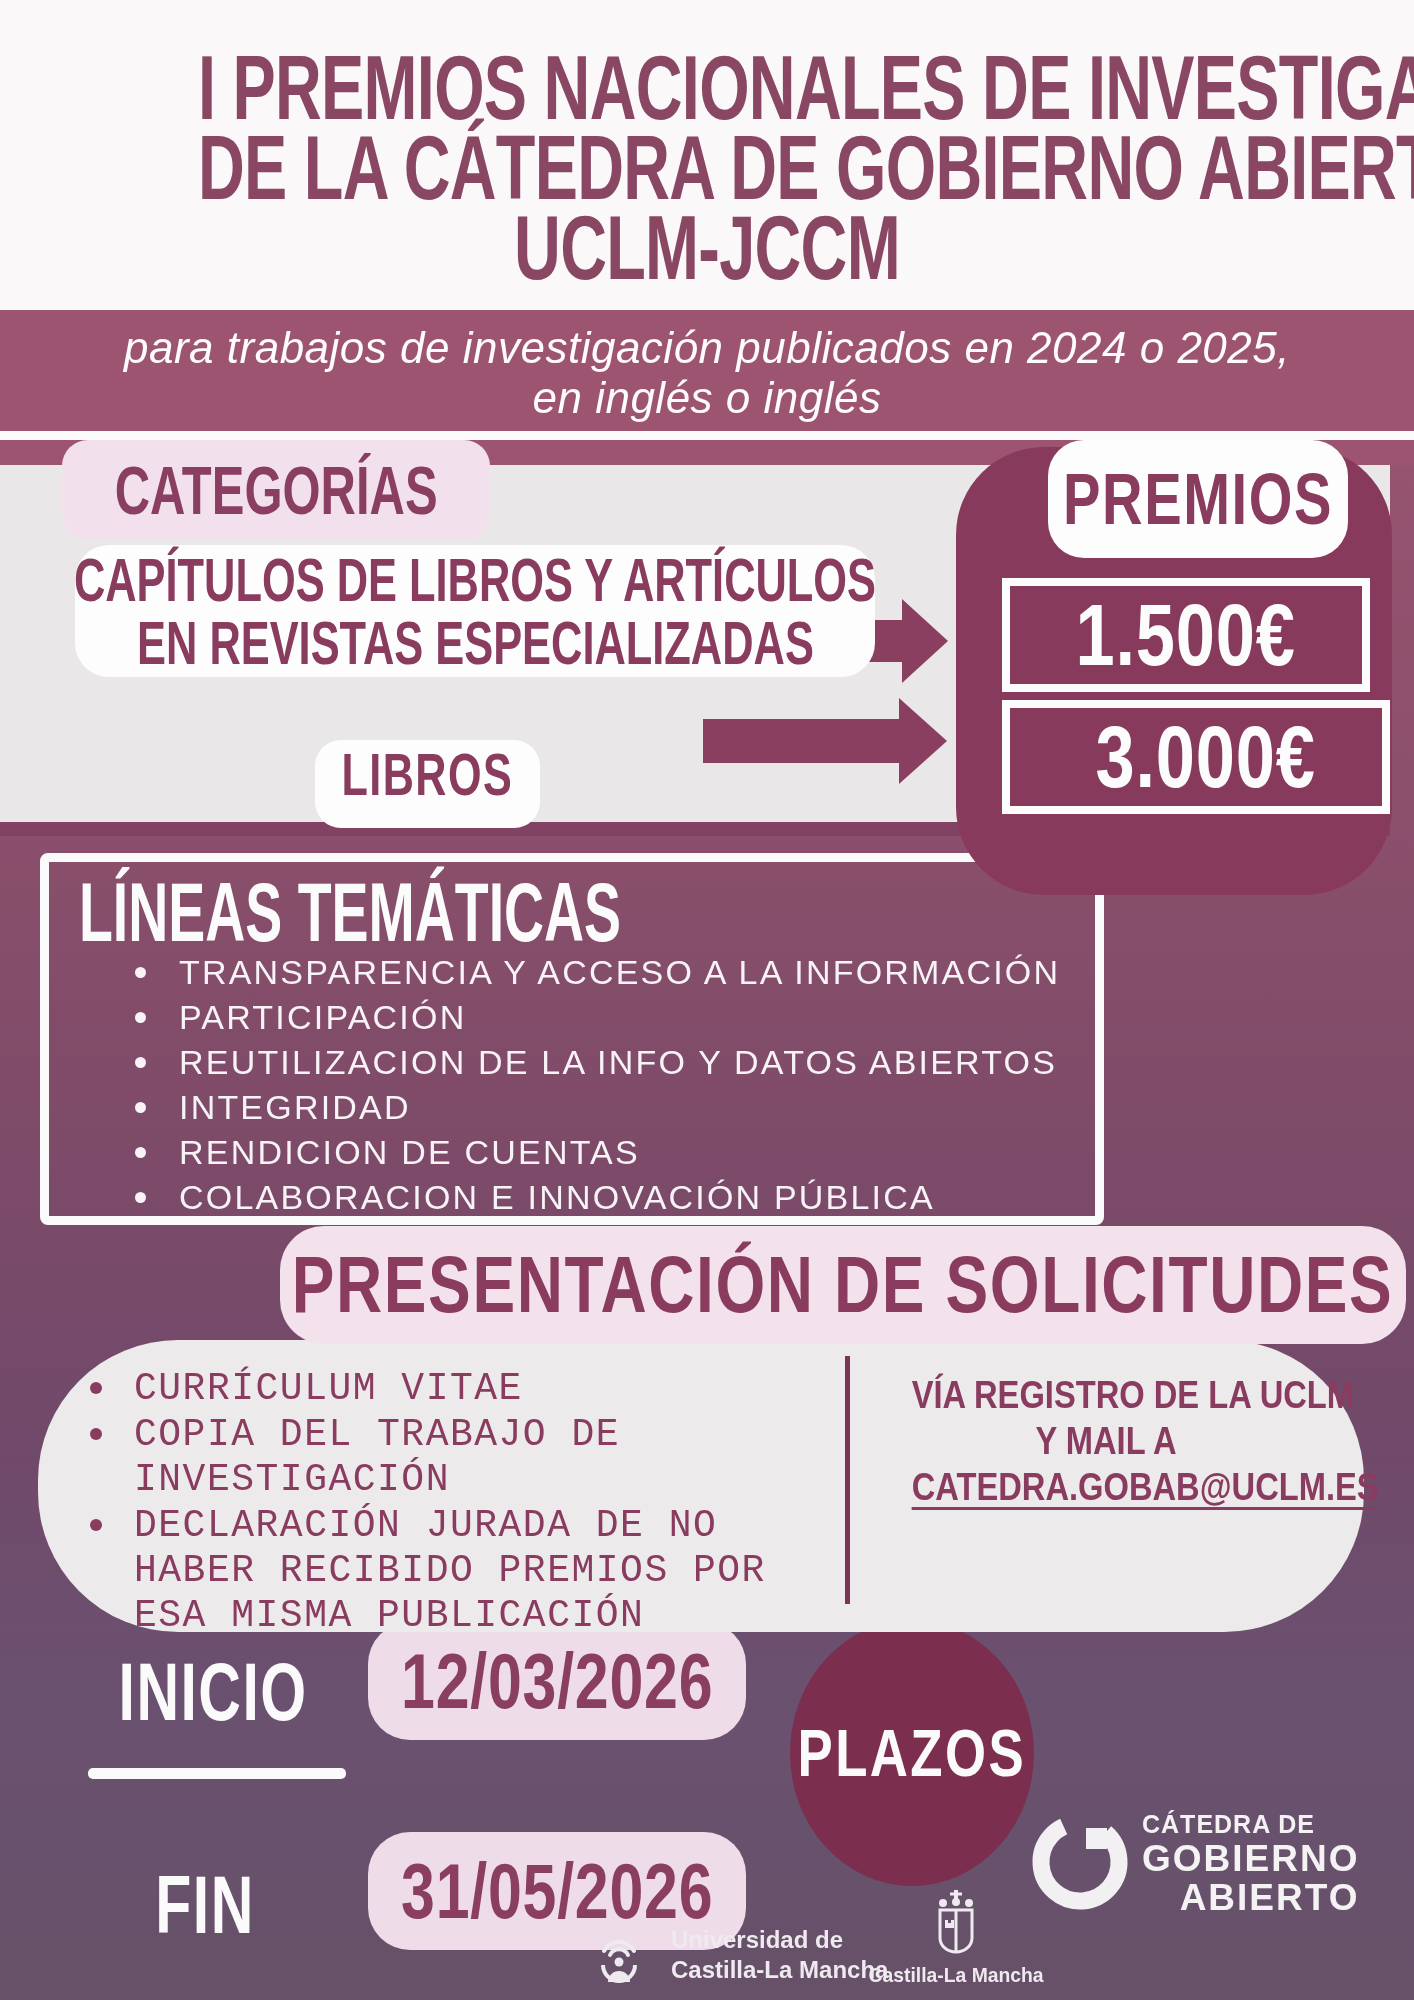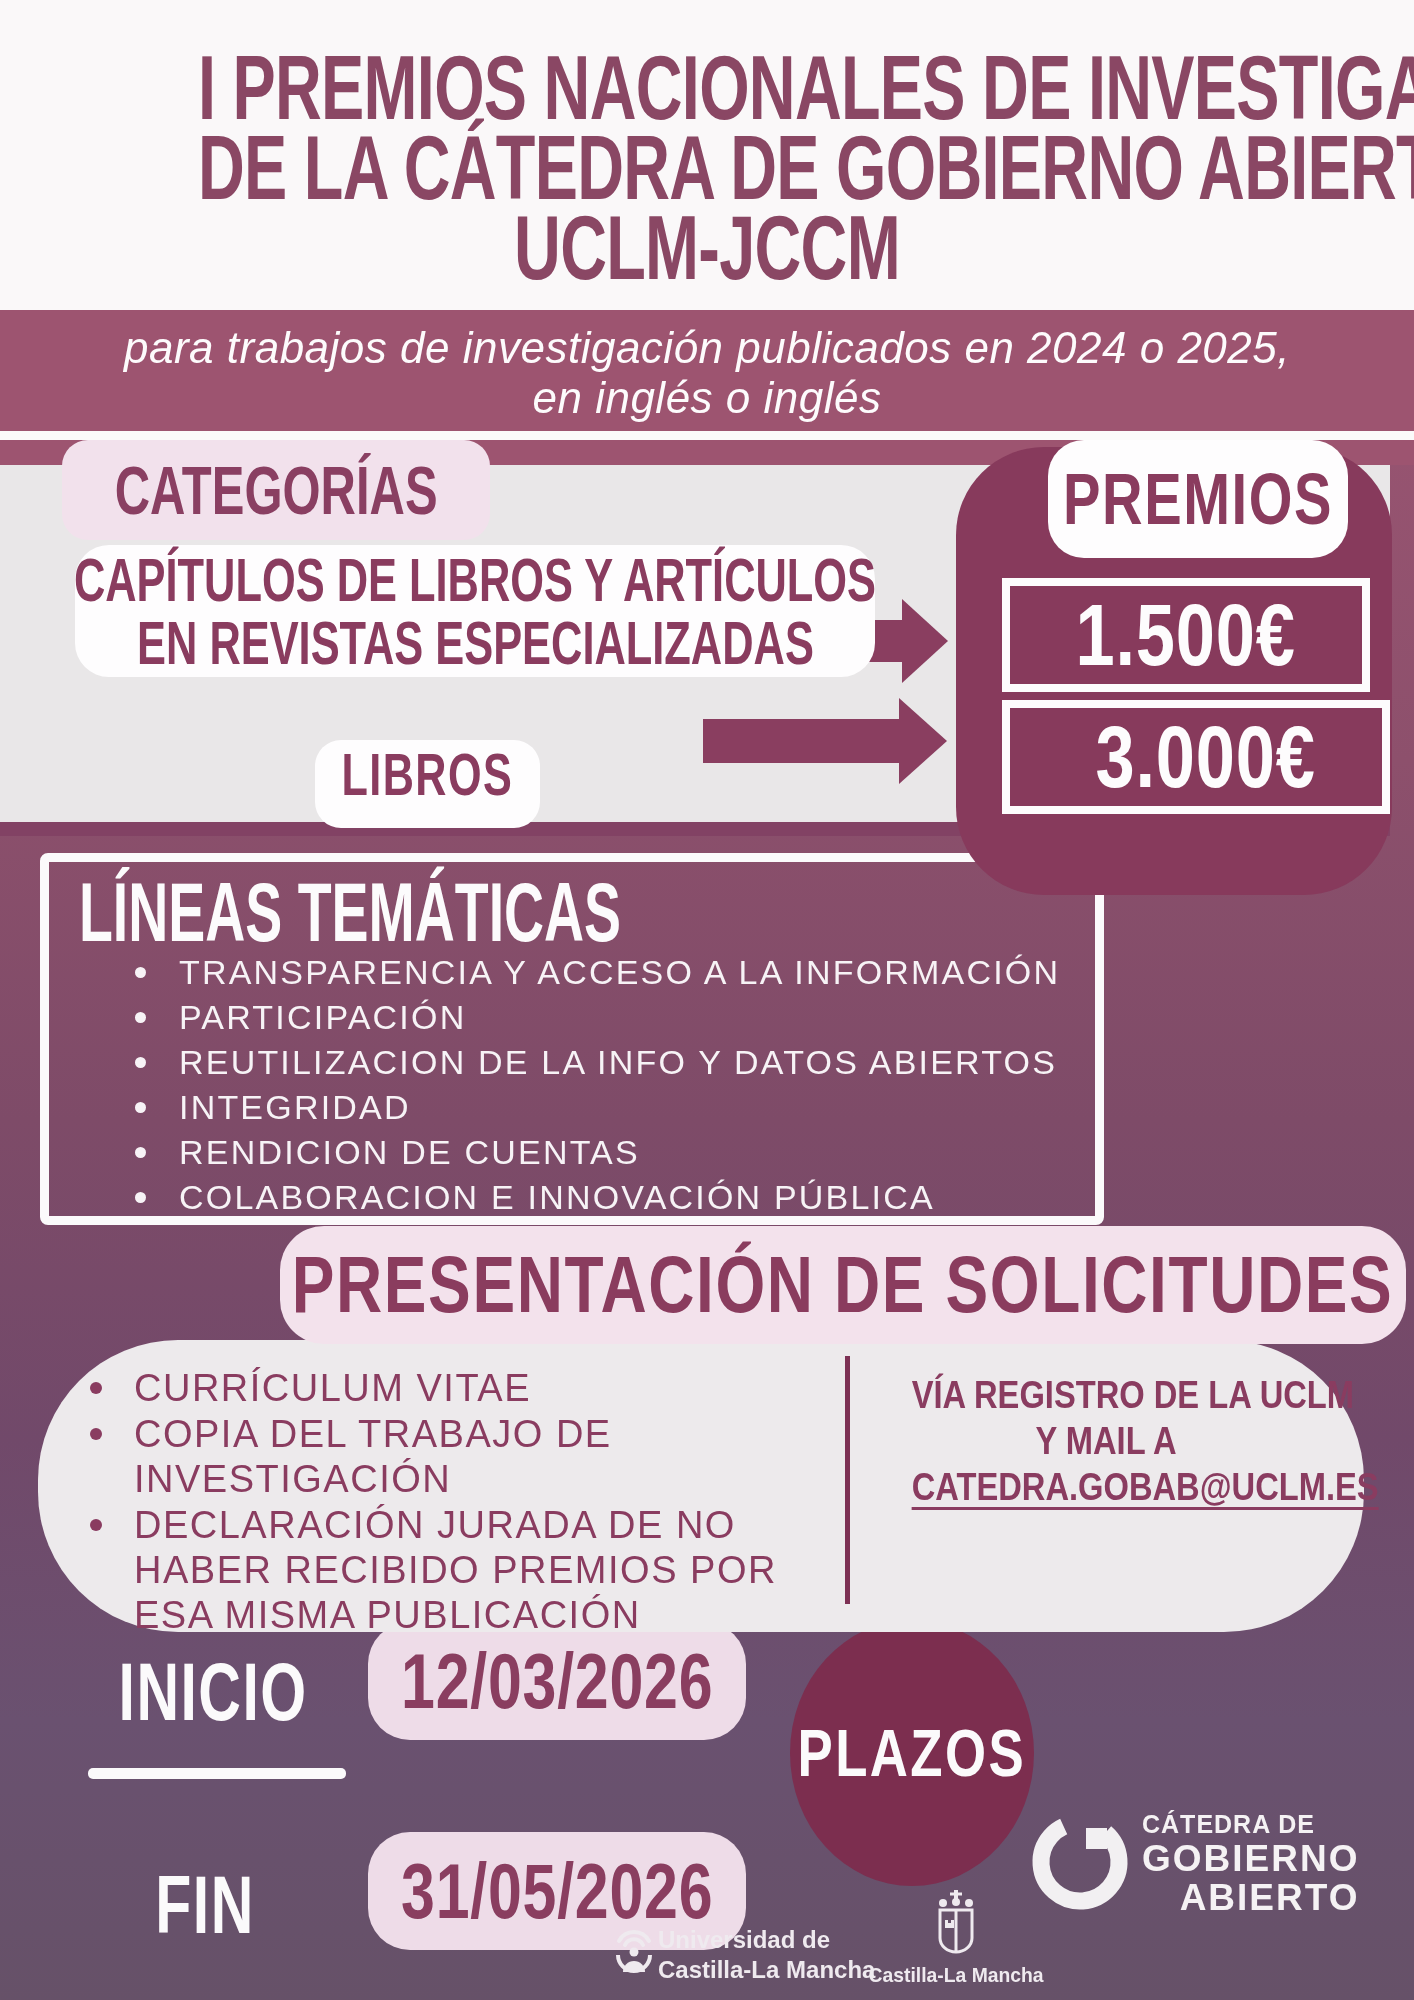--- a/index.html
+++ b/index.html
@@ -64,21 +64,21 @@
   .lt-title{position:absolute;left:30px;top:2px;font-size:84px;color:#fcfbfc;letter-spacing:0;}
   .lt-list{position:absolute;left:0;top:88px;margin:0;padding:0 0 0 86px;list-style:none;}
   .lt-list li{position:relative;color:#f7f3f6;font-size:34px;letter-spacing:2.2px;line-height:45px;padding-left:44px;}
   .lt-list li::before{content:"";position:absolute;left:0;top:17px;width:11px;height:11px;border-radius:50%;background:#f7f3f6;}
 
   
   .sol-pill{left:280px;top:1226px;width:1126px;height:118px;border-radius:44px;background:#f3e2ec;
             display:flex;align-items:center;justify-content:center;z-index:6;}
   .sol-pill .cond{font-size:80px;letter-spacing:2px;color:#8a3c5e;transform:scaleX(.8);}
   .sol-blob{left:38px;top:1340px;width:1326px;height:292px;border-radius:140px;background:#edeaec;z-index:5;}
-  .req-list{position:absolute;left:50px;top:26px;margin:0;padding:0;list-style:none;max-width:700px;}
+  .req-list{position:absolute;left:50px;top:26px;margin:0;padding:0;list-style:none;max-width:700px;font-family:Liberation Mono, monospace;}
   .req-list li{position:relative;color:#8a3c60;font-size:38px;letter-spacing:1.5px;line-height:45px;
                padding-left:46px;margin-bottom:1px;}
   .req-list li::before{content:"";position:absolute;left:2px;top:16px;width:12px;height:12px;border-radius:50%;background:#8a3c60;}
   .sol-divider{left:845px;top:1356px;width:5px;height:248px;background:#7d3154;z-index:6;}
   .via{left:880px;top:1372px;width:452px;text-align:center;color:#8a3c60;font-weight:bold;
        font-size:38px;line-height:46px;z-index:6;}
   .via .cond{transform:scaleX(.86);}
   .via .email{display:block;font-weight:bold;color:#8a3c60;text-decoration:underline;
               text-decoration-thickness:3px;text-underline-offset:7px;white-space:nowrap;
               transform:scaleX(.86);transform-origin:50% 50%;}
@@ -96,21 +96,21 @@
   .plazos-circle{left:790px;top:1620px;width:244px;height:266px;border-radius:50%;background:#7c2e4f;
                  display:flex;align-items:center;justify-content:center;z-index:2;}
   .plazos-circle .cond{font-size:66px;letter-spacing:3px;color:#fbfafb;transform:scaleX(.8);}
 
   
   .ga-logo{left:1022px;top:1800px;display:flex;gap:8px;align-items:flex-start;z-index:3;}
   .ga-text{display:flex;flex-direction:column;color:#f5f2f4;}
   .ga-small{font-weight:bold;font-size:25px;letter-spacing:1px;margin-top:10px;}
   .ga-big{font-weight:bold;font-size:37px;line-height:39px;letter-spacing:2px;}
   .ga-right{align-self:flex-end;}
-  .uclm-logo{left:610px;top:1925px;display:flex;gap:0;align-items:flex-start;z-index:3;}
+  .uclm-logo{left:595px;top:1925px;display:flex;gap:28px;align-items:flex-end;z-index:3;}
   .uclm-text{color:#efeaef;font-weight:bold;font-size:24px;line-height:30px;}
   .uclm-text span{display:block;}
   .jccm-logo{left:858px;top:1890px;width:196px;display:flex;flex-direction:column;align-items:center;z-index:3;}
   .jccm-label{color:#efeaef;font-weight:bold;font-size:21px;margin-top:5px;white-space:nowrap;
               transform:scaleX(.92);}
 </style>
 </head>
 <body>
 
 <div class="page">

